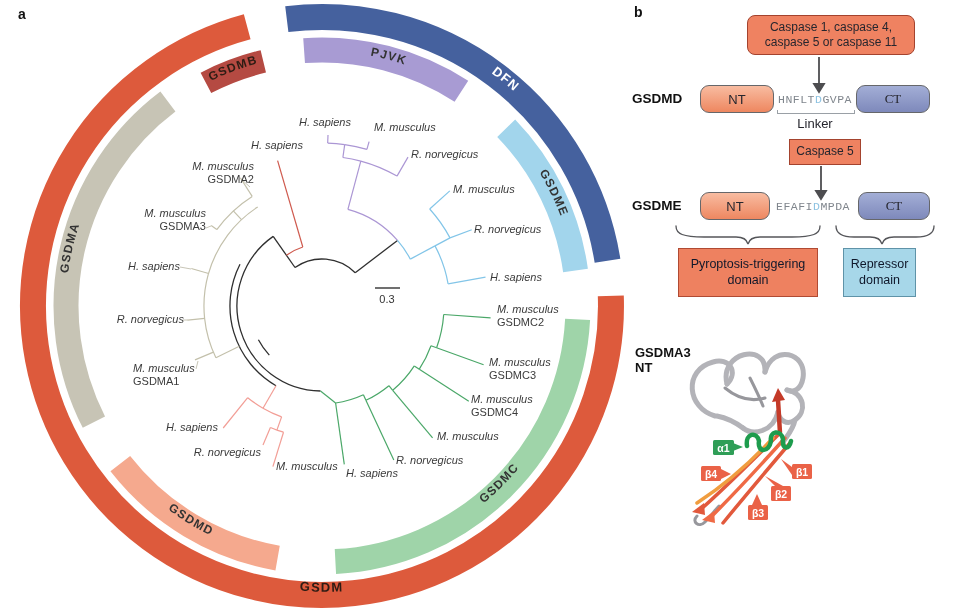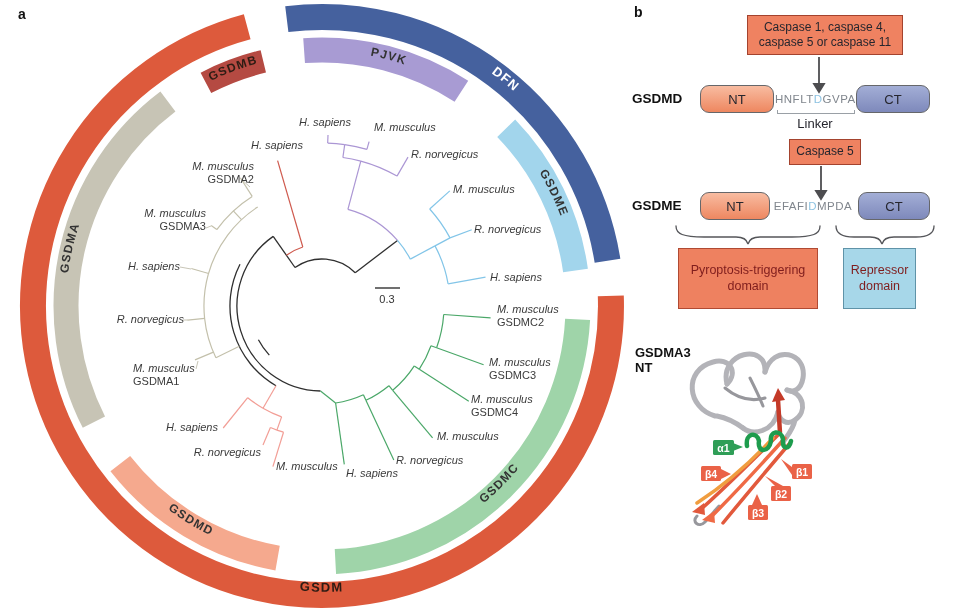--- a/index.html
+++ b/index.html
@@ -10,36 +10,36 @@
   .abs{position:absolute;}
   .panel-letter{font-weight:bold;font-size:14px;color:#111;}
   
   .caspase-box{
     background:#ef8261;border:1.5px solid #a4432e;color:#26262e;
     font-size:12px;line-height:1.28;text-align:center;
     display:flex;align-items:center;justify-content:center;box-sizing:border-box;
     padding:2px 4px;
   }
   .dom-box{
-    border:1.5px solid #b04a33;background:#ee8160;color:#7f1d1d;
+    border:1.5px solid #b04a33;background:#ee8160;color:#0f172a;
     font-size:12.5px;line-height:1.25;text-align:center;
     display:flex;align-items:center;justify-content:center;box-sizing:border-box;
-    padding:14px 2px;min-height:38px;
+    padding:8px 2px;min-height:38px;
   }
   .dom-box.blue{background:#a7d7e9;border-color:#5f93a8;}
   .ntct{
     border:1.5px solid #66676a;border-radius:9px;box-sizing:border-box;
     display:flex;align-items:center;justify-content:center;
     font-size:13px;color:#26262e;
   }
   .ntct.nt{background:linear-gradient(180deg,#f8bca1,#ee8760);}
-  .ntct.ct{background:linear-gradient(180deg,#a3aed6,#7e89bb);}
+  .ntct.ct{background:linear-gradient(180deg,#a3aed6,#7e89bb);font-family:Liberation Serif, serif;}
   .rowlabel{font-weight:bold;font-size:13.5px;color:#111;}
   .seq{
-    font-family:Liberation Sans, sans-serif;font-size:11.5px;letter-spacing:.5px;
+    font-family:Liberation Mono, monospace;font-size:11.5px;letter-spacing:.5px;
     color:#80868d;text-align:center;white-space:nowrap;
   }
   .seq .cleave{color:#8ec3e2;}
   .bracket-under{border-left:1px solid #9aa0a6;border-right:1px solid #9aa0a6;border-bottom:1px solid #9aa0a6;height:3px;}
   .linker-label{font-size:13px;color:#26262e;text-align:center;}
   .struct-title{font-weight:bold;font-size:13px;color:#111;line-height:1.15;}
   
   text{font-family:"Liberation Sans", sans-serif;}
   .sp{font-style:italic;font-size:11px;fill:#3b3b3b;}
   .gene{font-size:11px;fill:#3b3b3b;}
@@ -221,21 +221,21 @@
     <polygon points="194,84 204,84 199,92"></polygon>
     <line x1="201" y1="166" x2="201" y2="191"></line>
     <polygon points="196,191 206,191 201,199"></polygon>
   </g>
   <g stroke="#55565a" stroke-width="1.3" fill="none" stroke-linecap="round">
     <path d="M56,226 C56,234 63,237 84,237 L116,237 C124,237 127,240 128,244 C129,240 132,237 140,237 L172,237 C193,237 200,234 200,226"></path>
     <path d="M216,226 C216,234 222,237 234,237 L250,237 C258,237 261,240 262,244 C263,240 266,237 274,237 L296,237 C308,237 314,234 314,226"></path>
   </g>
 </svg>
 
-<div class="abs caspase-box" style="left:747px;top:15px;width:156px;min-height:40px;">Caspase 1, caspase 4, caspase 5 or caspase 11</div>
+<div class="abs caspase-box" style="left:747px;top:15px;width:168px;min-height:40px;border-radius:8px;">Caspase 1, caspase 4, caspase 5 or caspase 11</div>
 
 <div class="abs rowlabel" style="left:632px;top:91px;">GSDMD</div>
 <div class="abs ntct nt" style="left:700px;top:85px;width:74px;height:28px;">NT</div>
 <div class="abs seq" style="left:775px;top:93px;width:80px;"><span>HNFLT</span><span class="cleave">D</span><span>GVPA</span></div>
 <div class="abs bracket-under" style="left:777px;top:110px;width:76px;"></div>
 <div class="abs linker-label" style="left:775px;top:116px;width:80px;">Linker</div>
 <div class="abs ntct ct" style="left:856px;top:85px;width:74px;height:28px;">CT</div>
 
 <div class="abs caspase-box" style="left:789px;top:139px;width:72px;min-height:26px;">Caspase 5</div>
 

